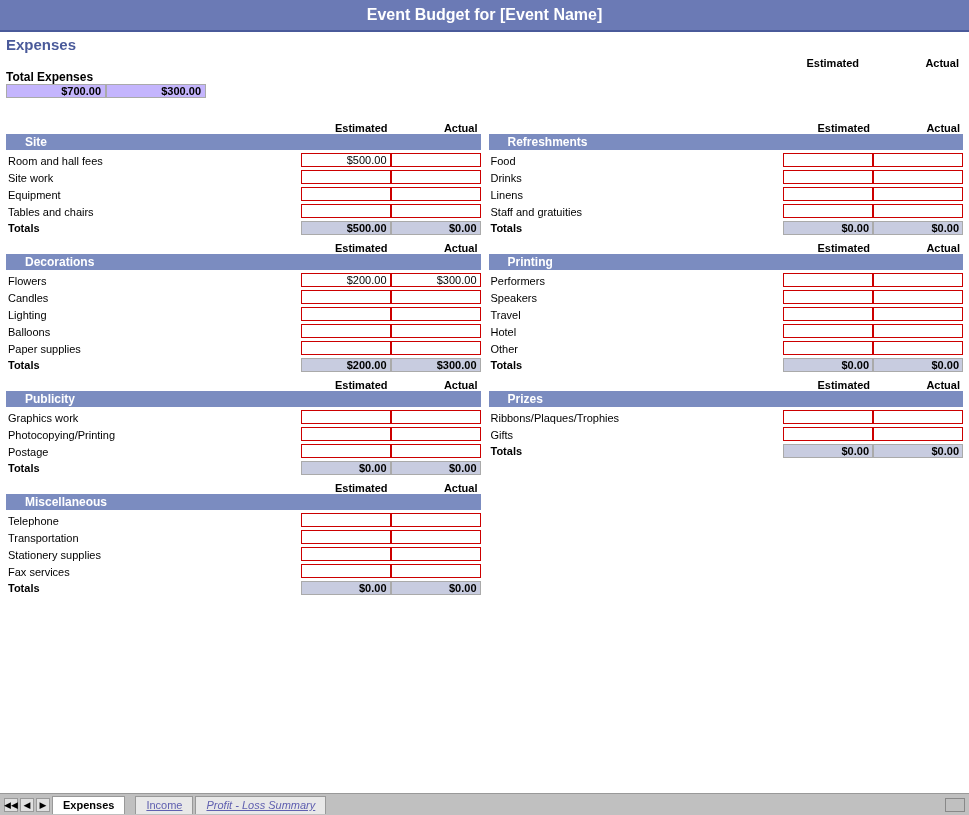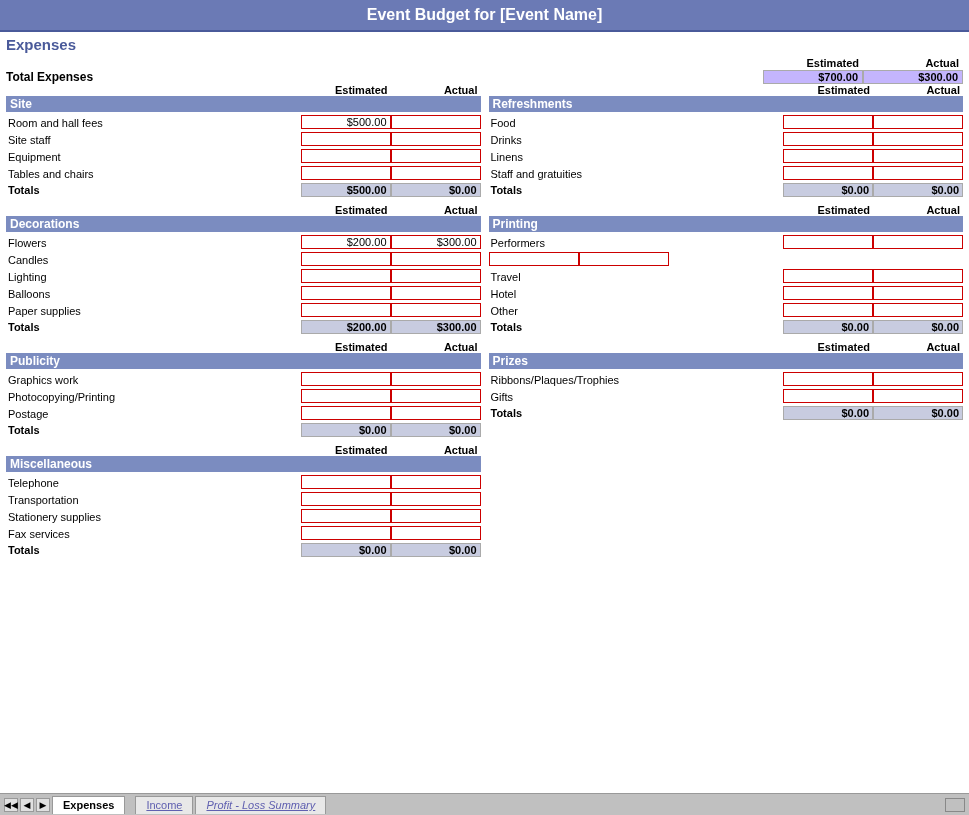--- a/index.html
+++ b/index.html
@@ -34,22 +34,23 @@
 
     
     .page-heading {
       color: #4a5a9a;
       font-size: 15px;
       font-weight: bold;
       margin-bottom: 4px;
     }
     .total-expenses-band {
       display: flex;
-      align-items: center;
-      margin-bottom: 0;
+      align-items: flex-start;
+      margin-bottom: 24px;
+      flex-direction: column;
     }
     .total-expenses-label {
       font-weight: bold;
       font-size: 12px;
       flex: 1;
     }
     .total-expenses-values {
       display: flex;
     }
     .total-val {
@@ -96,21 +97,21 @@
       font-size: 11px;
       padding-right: 3px;
     }
 
     
     .section-title-band {
       background: #7b8cc0;
       color: white;
       font-weight: bold;
       font-size: 12px;
-      padding: 1px 4px;
+      padding: 1px 19px;
     }
 
     
     .data-row {
       display: flex;
       align-items: flex-end;
       border-bottom: none;
       height: 17px;
     }
     .data-row .row-label {
@@ -260,21 +261,21 @@
     <div class="est-col">Estimated</div>
     <div class="act-col">Actual</div>
   </div>
           <div class="section-title-band">Site</div>
           <div class="data-row">
             <div class="row-label">Room and hall fees</div>
             <div class="row-est has-value">$500.00</div>
             <div class="row-act"></div>
           </div>
           <div class="data-row">
-            <div class="row-label">Site staff</div>
+            <div class="row-label">Site work</div>
             <div class="row-est"></div>
             <div class="row-act"></div>
           </div>
           <div class="data-row">
             <div class="row-label">Equipment</div>
             <div class="row-est"></div>
             <div class="row-act"></div>
           </div>
           <div class="data-row">
             <div class="row-label">Tables and chairs</div>
@@ -428,20 +429,21 @@
     <div class="est-col">Estimated</div>
     <div class="act-col">Actual</div>
   </div>
           <div class="section-title-band">Printing</div>
           <div class="data-row">
             <div class="row-label">Performers</div>
             <div class="row-est"></div>
             <div class="row-act"></div>
           </div>
           <div class="data-row">
+            <div class="row-label">Speakers</div>
             <div class="row-est"></div>
             <div class="row-act"></div>
           </div>
           <div class="data-row">
             <div class="row-label">Travel</div>
             <div class="row-est"></div>
             <div class="row-act"></div>
           </div>
           <div class="data-row">
             <div class="row-label">Hotel</div>

